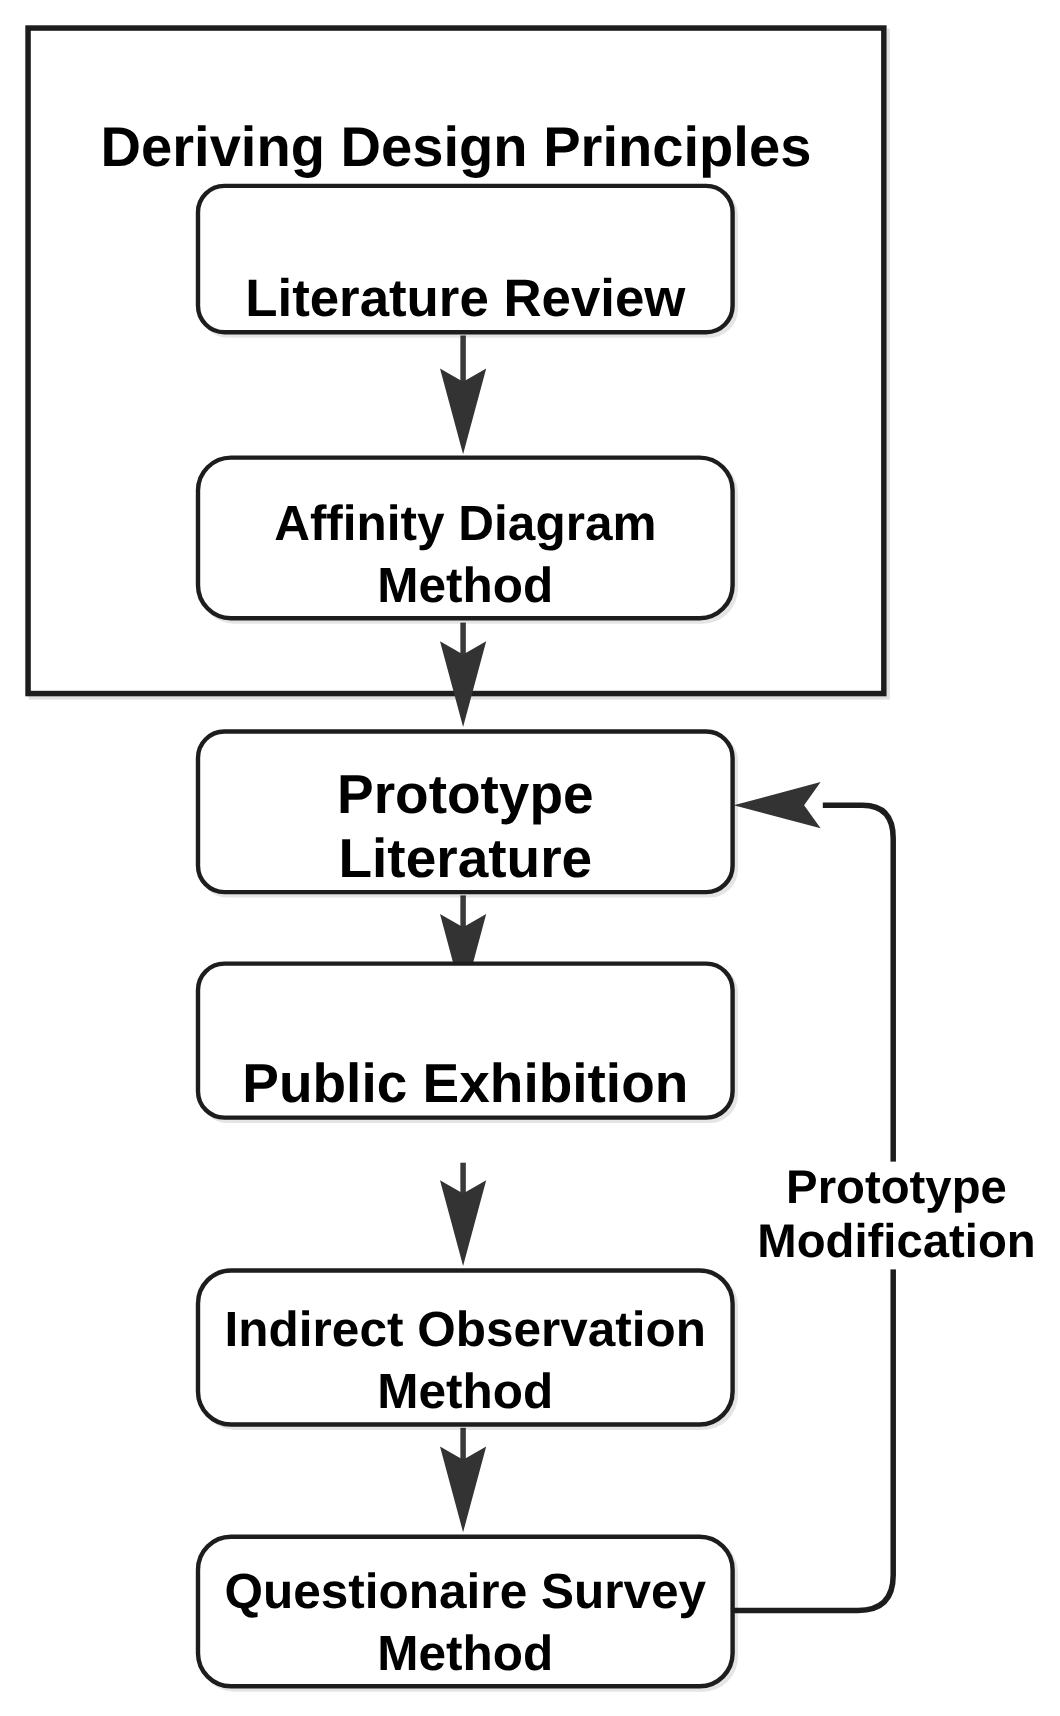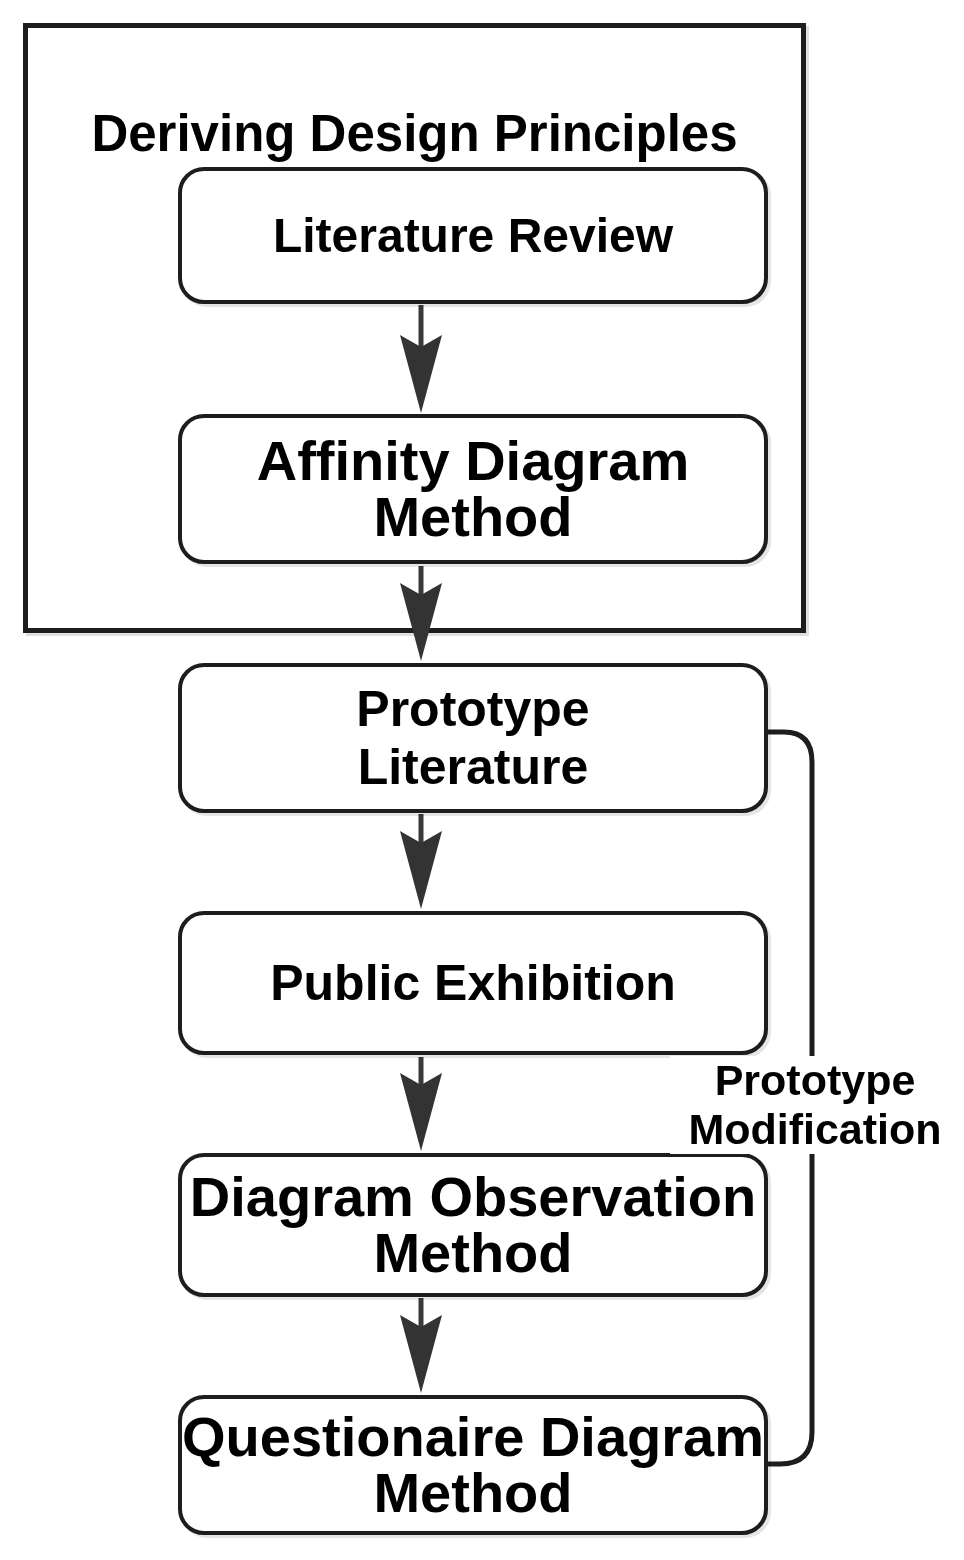--- a/index.html
+++ b/index.html
@@ -22,37 +22,37 @@
     position:absolute;
     left:23px;top:76px;width:783px;
     text-align:center;
     font-size:51px;font-weight:bold;
     color:var(--text,#000);
     letter-spacing:0px;
     margin-top:28px;
   }
   .node{
     position:absolute;
-    left:178px;width:590px;
+    left:178px;width:490px;
     box-sizing:border-box;
     border:4px solid var(--ink,#1d1d1d);
     border-radius:26px;
     background:var(--node-fill,#fff);
     display:flex;flex-direction:column;
-    align-items:center;justify-content:center;
+    align-items:center;justify-content:flex-end;
     text-align:center;
     color:var(--text,#000);
     font-weight:bold;
     box-shadow:3px 3px 0 rgba(0,0,0,0.10);
     z-index:3;
   }
   .node span{display:block;}
   .fs48{font-size:48px;line-height:56px;}
   .fs50{font-size:50px;line-height:58px;}
-  .fs45{font-size:56px;line-height:56px;}
+  .fs45{font-size:45px;line-height:56px;border-radius:32px;}
   .flow-svg{
     position:absolute;left:0;top:0;width:964px;height:1560px;
     z-index:2;
   }
   .flow-svg line{stroke:var(--stem,#3a3a3a);stroke-width:5;}
   .flow-svg polygon{fill:var(--arrow,#333);stroke:none;}
   .flow-svg .loop{fill:none;stroke:var(--ink,#2b2b2b);stroke-width:5;}
   .feedback-label{
     position:absolute;
     left:670px;top:1056px;width:290px;height:98px;
@@ -113,31 +113,31 @@
   <div class="node fs45" style="top:414px;height:150px">
     <span>Affinity Diagram</span>
     <span>Method</span>
   </div>
 
   <div class="node fs50" style="top:663px;height:150px">
     <span>Prototype</span>
     <span>Literature</span>
   </div>
 
-  <div class="node fs50" style="top:911px;height:144px">
+  <div class="node fs50" style="top:874px;height:144px">
     <span>Public Exhibition</span>
   </div>
 
   <div class="node fs45" style="top:1153px;height:144px">
-    <span>Diagram Observation</span>
+    <span>Indirect Observation</span>
     <span>Method</span>
   </div>
 
   <div class="node fs45" style="top:1395px;height:140px">
-    <span>Questionaire Diagram</span>
+    <span>Questionaire Survey</span>
     <span>Method</span>
   </div>
 
   <div class="feedback-label">
     <span>Prototype</span>
     <span>Modification</span>
   </div>
 
 </div>
 

